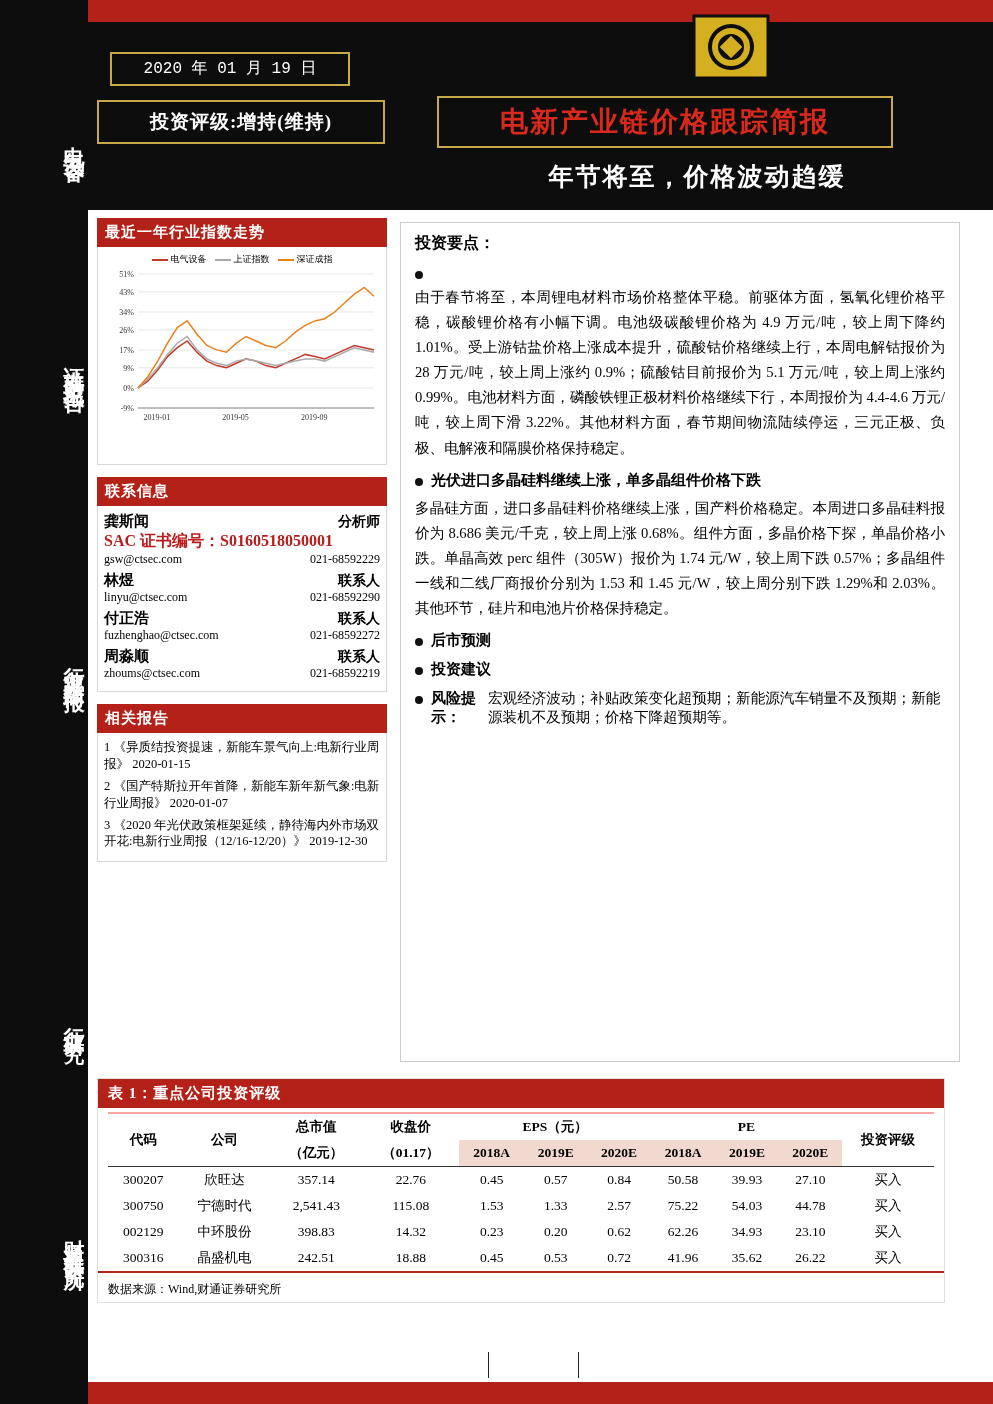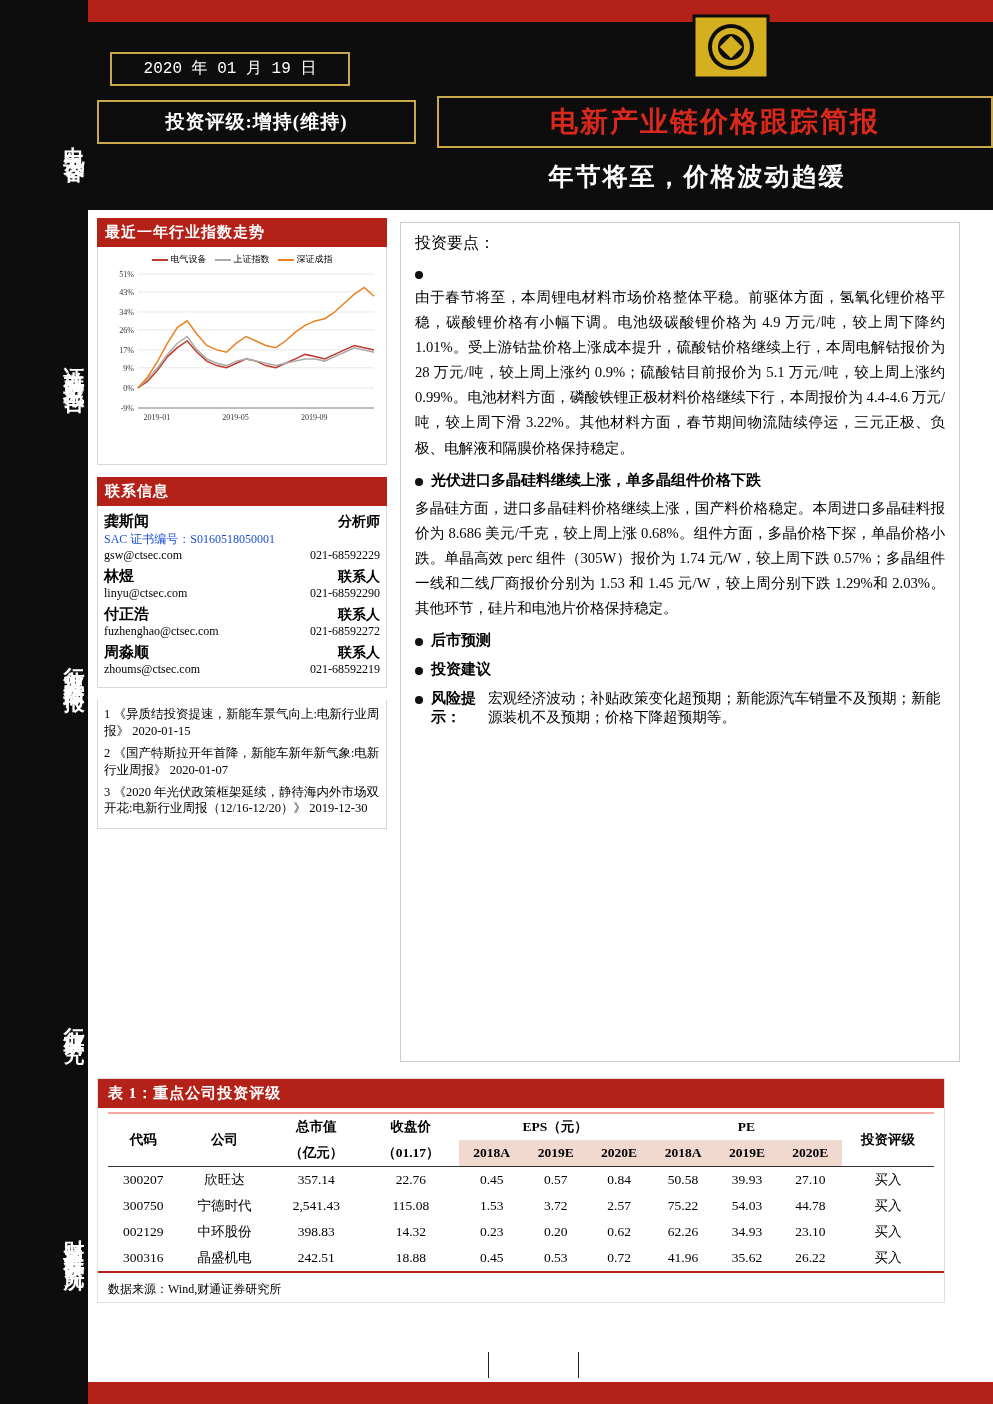--- a/index.html
+++ b/index.html
@@ -41,27 +41,27 @@
     position: absolute; left: 88px; top: 22px; width: 905px; height: 188px;
     background: #0d0d0d;
   }
   #date-box {
     position: absolute; left: 110px; top: 52px; width: 240px; height: 34px;
     border: 2px solid #c8a84b; background: #0d0d0d; color: #ffffff;
     font-size: 16px; line-height: 30px; text-align: center;
     font-family: "Liberation Mono", monospace;
   }
   #rating-box {
-    position: absolute; left: 97px; top: 100px; width: 319px; height: 44px;
+    position: absolute; left: 97px; top: 100px; width: 288px; height: 44px;
     border: 2px solid #c8a84b; background:#0d0d0d; color:#ffffff;
     font-size: 19px; font-weight: bold; line-height: 40px; text-align:center;
     letter-spacing: 1px;
   }
   #title-box {
-    position: absolute; left: 437px; top: 96px; width: 556px; height: 52px;
+    position: absolute; left: 437px; top: 96px; width: 456px; height: 52px;
     border: 2px solid #c8a84b; background:#0d0d0d;
     color: #d9291c; font-size: 28px; font-weight: bold;
     line-height: 48px; text-align:center; letter-spacing: 2px;
   }
   #subtitle {
     position: absolute; left: 437px; top: 160px; width: 520px; height: 40px;
     color: #ffffff; font-size: 25px; font-weight: bold; text-align:center;
     letter-spacing: 2px;
   }
   #logo {
@@ -81,33 +81,33 @@
   
   #chart-wrap { position: relative; width: 276px; height: 190px; }
   #chart-legend { display:flex; justify-content:center; gap:8px; font-size:9px; margin-bottom:2px; }
   #chart-legend .lg { display:flex; align-items:center; gap:3px; }
   #chart-legend .sw { width:16px; height:2px; display:inline-block; }
 
   
   .contact-row { display:flex; justify-content:space-between; align-items:baseline; }
   .c-name { font-size: 15px; font-weight: bold; }
   .c-role { font-size: 14px; font-weight: bold; }
-  .c-sub { font-size: 12px; color:#1d4ed8; }
+  .c-sub { font-size: 16px; color:#b91c1c;font-weight:bold; }
   .c-line { display:flex; justify-content:space-between; align-items:baseline; font-size:12px; }
   .contact-block { margin-bottom: 4px; }
 
   
   .report-item { font-size: 12.5px; line-height: 1.35; margin-bottom: 5px; }
 
   
   #right-col {
     position: absolute; left: 400px; top: 222px; width: 560px; height: 840px;
     border: 1px solid #cccccc; padding: 10px 14px;
   }
-  #points-title { font-size: 16px; font-weight: normal; margin-bottom: 8px; }
+  #points-title { font-size: 16px; font-weight: bold; margin-bottom: 8px; }
   .bullet-head {
     display:flex; align-items:flex-start; gap:8px;
     font-size: 15px; font-weight: bold; margin: 10px 0 6px 0;
   }
   .bullet-dot {
     width: 8px; height: 8px; background:#111; border-radius:50%;
     display:inline-block; margin-top: 7px; flex: 0 0 auto;
   }
   .para {
     font-size: 14.6px; line-height: 1.72; text-align: justify; text-justify: inter-ideograph;
@@ -259,20 +259,21 @@
           </div>
           <div class="c-line">
             <span>zhoums@ctsec.com</span>
             <span>021-68592219</span>
           </div>
         </div>
       </div>
   </div>
 
   <div style="margin-top:12px;">
+    <div class="panel-head">相关报告</div>
     <div class="panel-body" id="related-body">
         <div class="report-item">1 《异质结投资提速，新能车景气向上:电新行业周报》  2020-01-15</div>
         <div class="report-item">2 《国产特斯拉开年首降，新能车新年新气象:电新行业周报》  2020-01-07</div>
         <div class="report-item">3 《2020 年光伏政策框架延续，静待海内外市场双开花:电新行业周报（12/16-12/20）》 2019-12-30</div>
       </div>
   </div>
 </div>
 
 <div id="right-col">
   <div id="points-title">投资要点：</div>
@@ -340,21 +341,21 @@
             <td>39.93</td>
             <td>27.10</td>
             <td>买入</td>
           </tr>
           <tr>
             <td>300750</td>
             <td>宁德时代</td>
             <td>2,541.43</td>
             <td>115.08</td>
             <td>1.53</td>
-            <td>3.72</td>
+            <td>1.33</td>
             <td>2.57</td>
             <td>75.22</td>
             <td>54.03</td>
             <td>44.78</td>
             <td>买入</td>
           </tr>
           <tr>
             <td>002129</td>
             <td>中环股份</td>
             <td>398.83</td>

